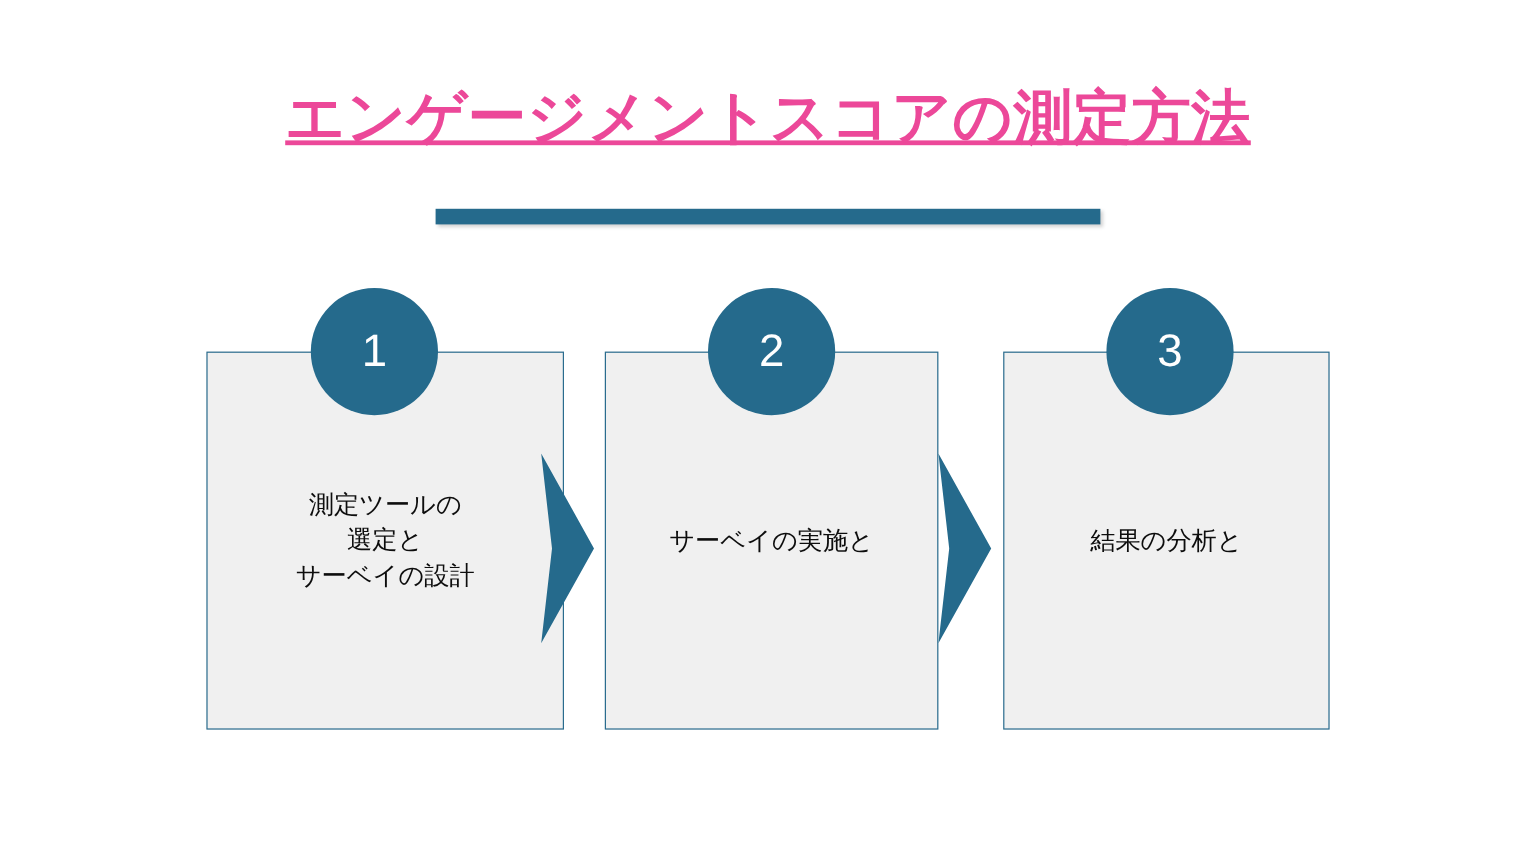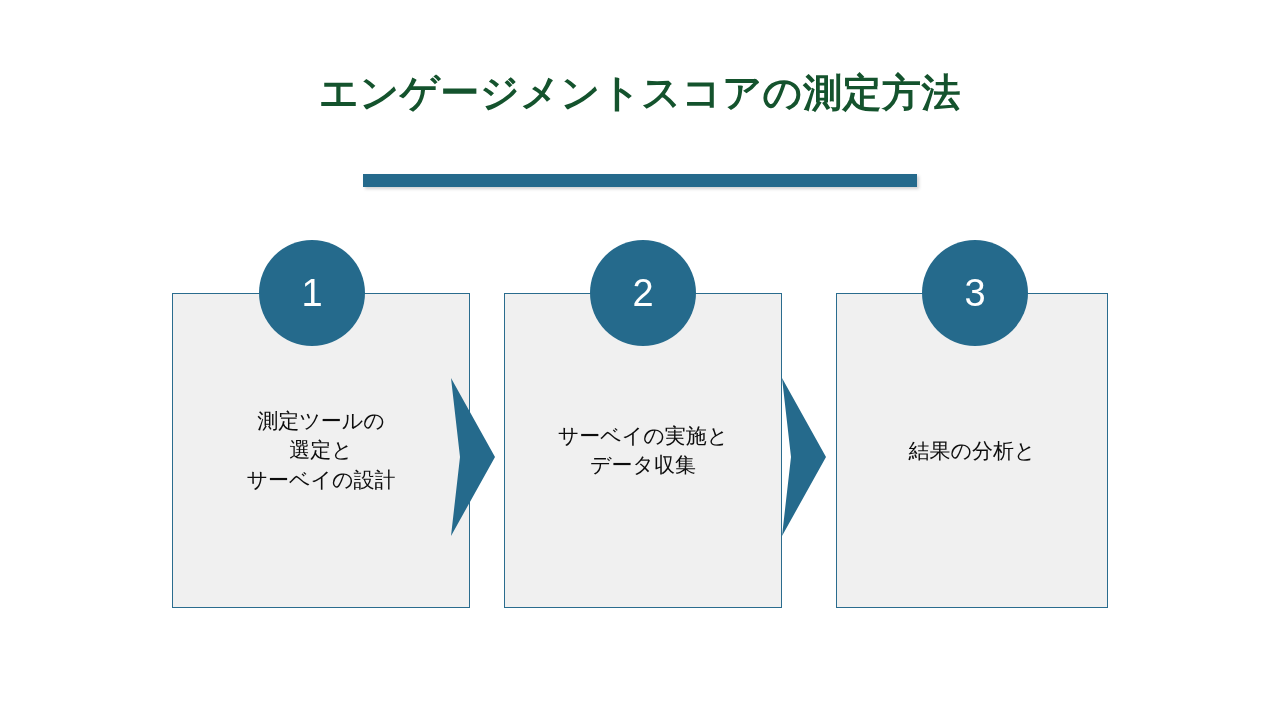--- a/index.html
+++ b/index.html
@@ -20,26 +20,27 @@
     background: #ffffff;
   }
 
   
   #slide-title {
     position: absolute;
     left: 0;
     top: 72px;
     width: 1280px;
     text-align: center;
-    font-size: 39px;
+    font-size: 49px;
     font-weight: bold;
-    color: #14532d;
+    color: #ec4899;
     letter-spacing: 0.5px;
     line-height: 1.1;
     white-space: nowrap;
+    text-decoration: underline;
   }
 
   
   #title-accent-bar {
     position: absolute;
     left: 363px;
     top: 174px;
     width: 554px;
     height: 13px;
     background: #256A8C;
@@ -118,21 +119,20 @@
     <div class="step-box-text">
       <span class="line">測定ツールの</span>
       <span class="line">選定と</span>
       <span class="line">サーベイの設計</span>
     </div>
   </div>
 
   <div class="step-box" id="step-box-2">
     <div class="step-box-text">
       <span class="line">サーベイの実施と</span>
-      <span class="line">データ収集</span>
     </div>
   </div>
 
   <div class="step-box" id="step-box-3">
     <div class="step-box-text">
       <span class="line">結果の分析と</span>
     </div>
   </div>
 
   <div class="step-arrow" id="step-arrow-1">

